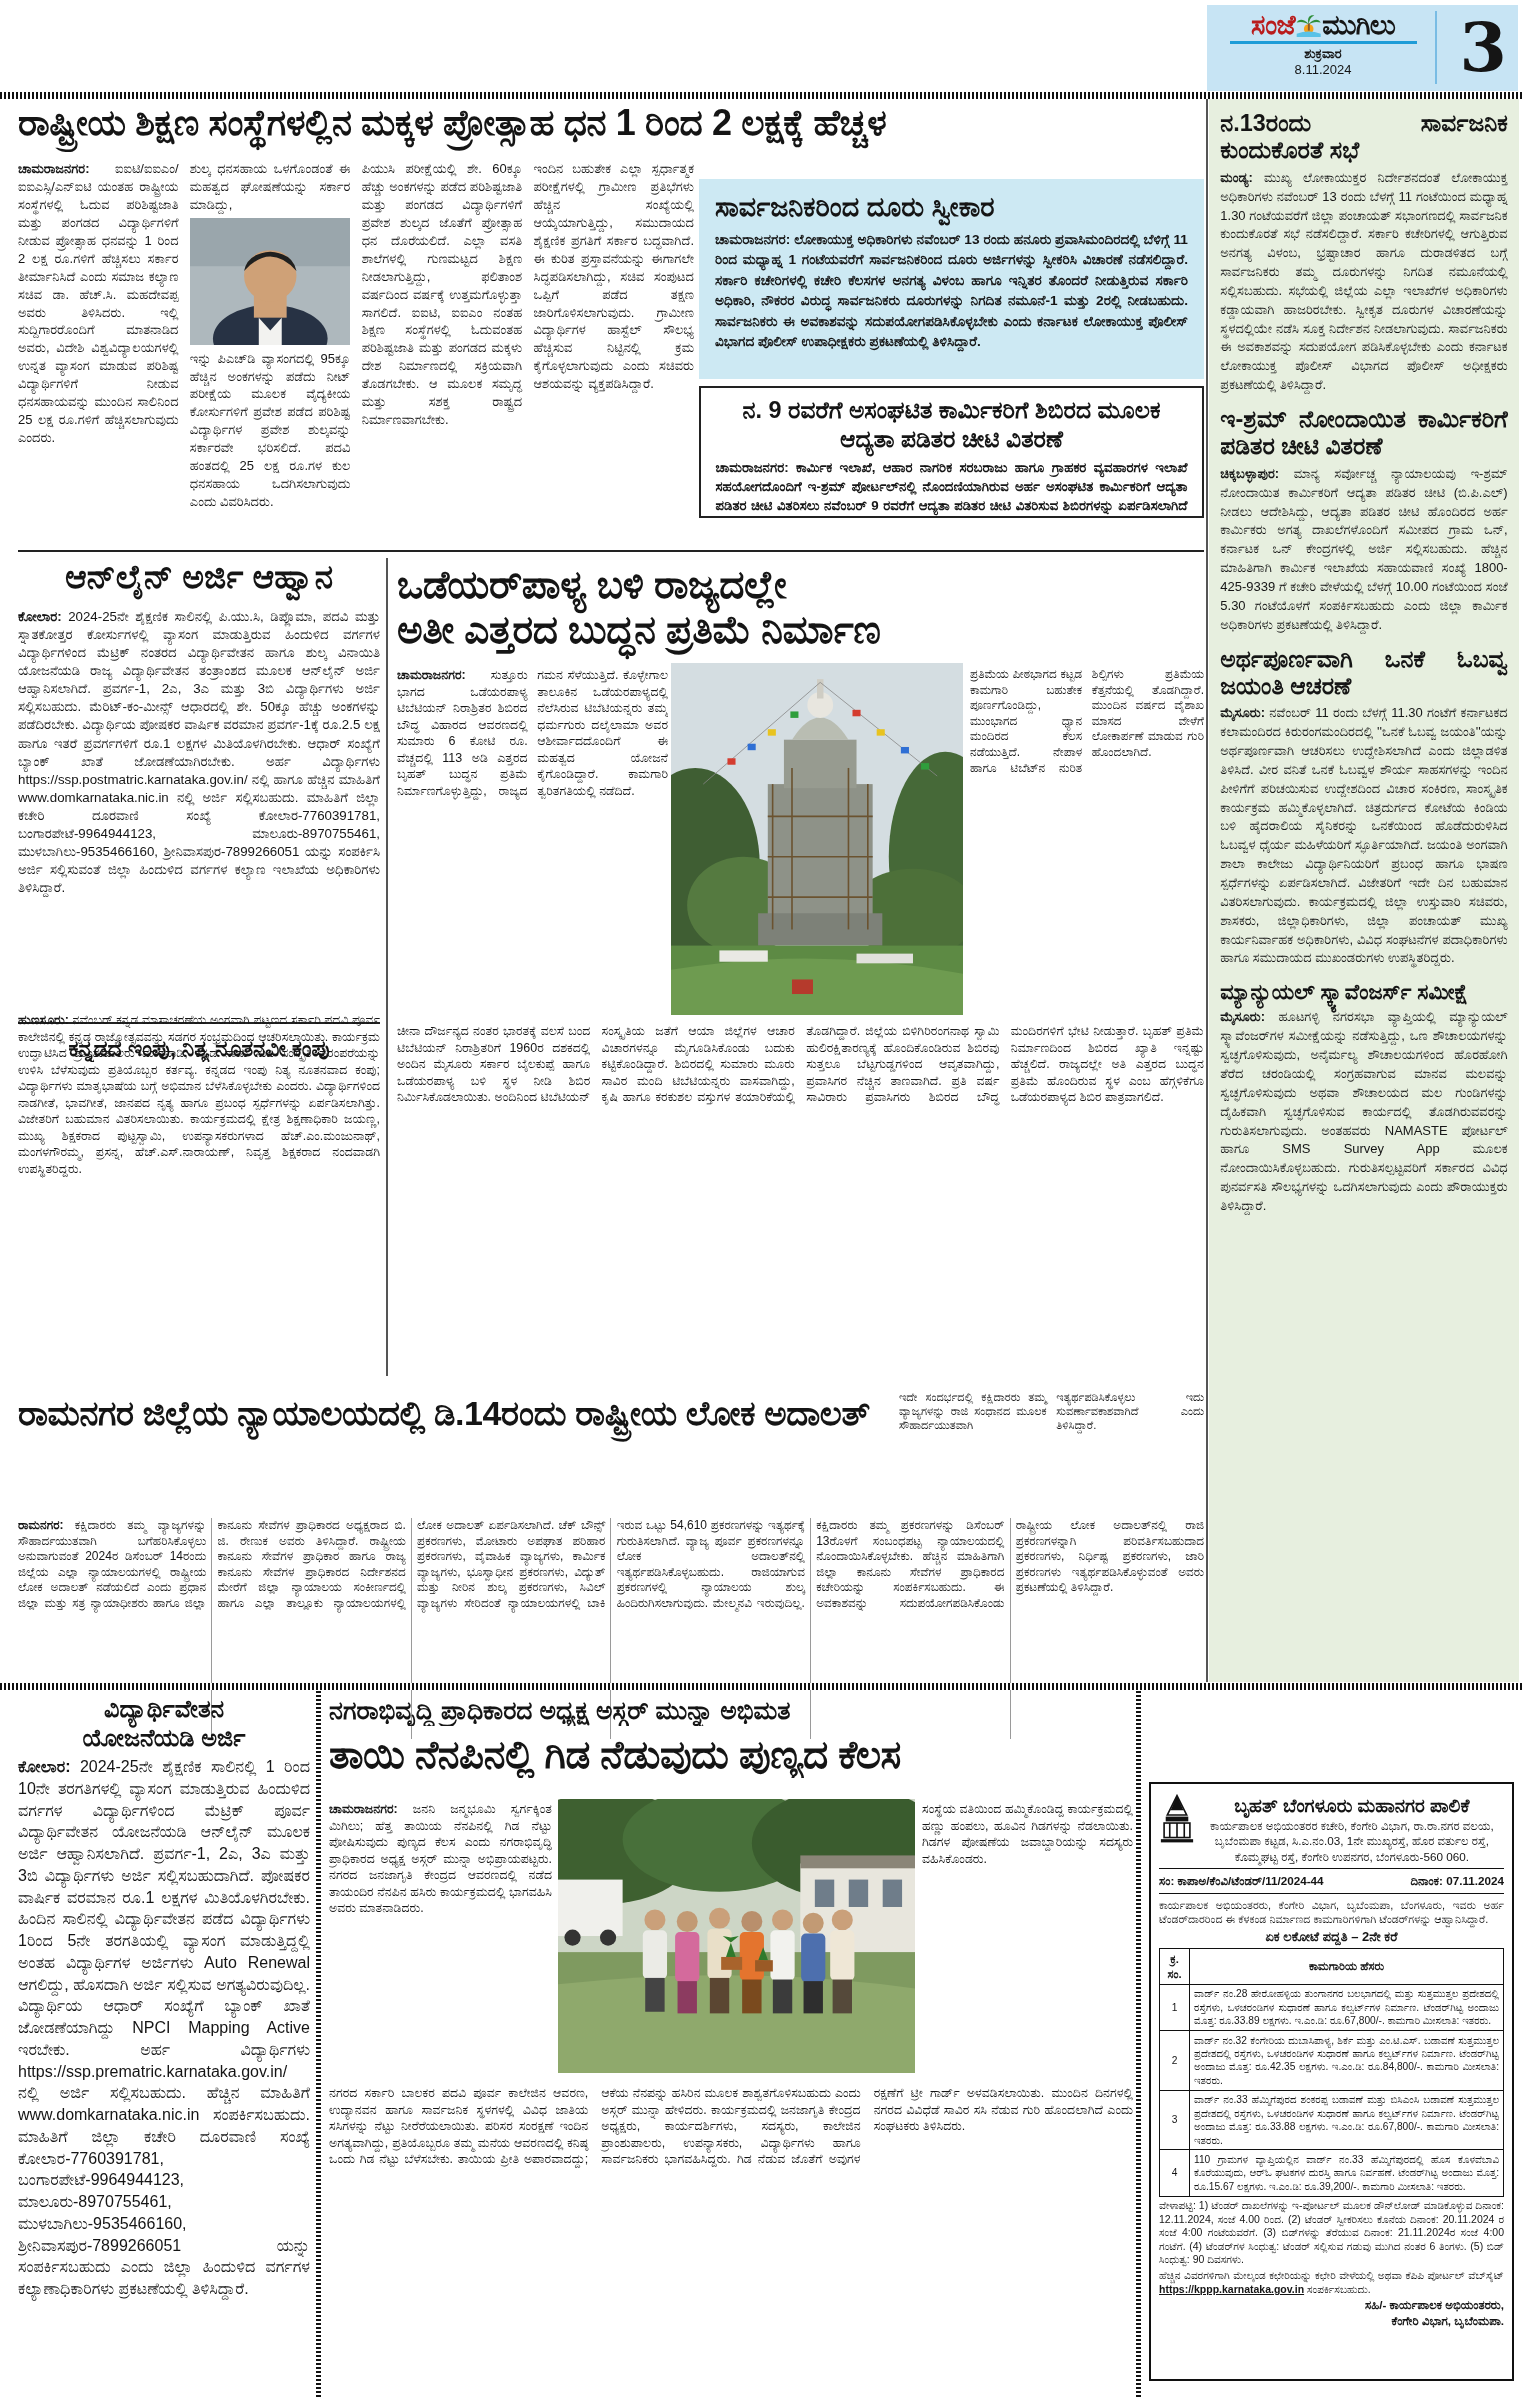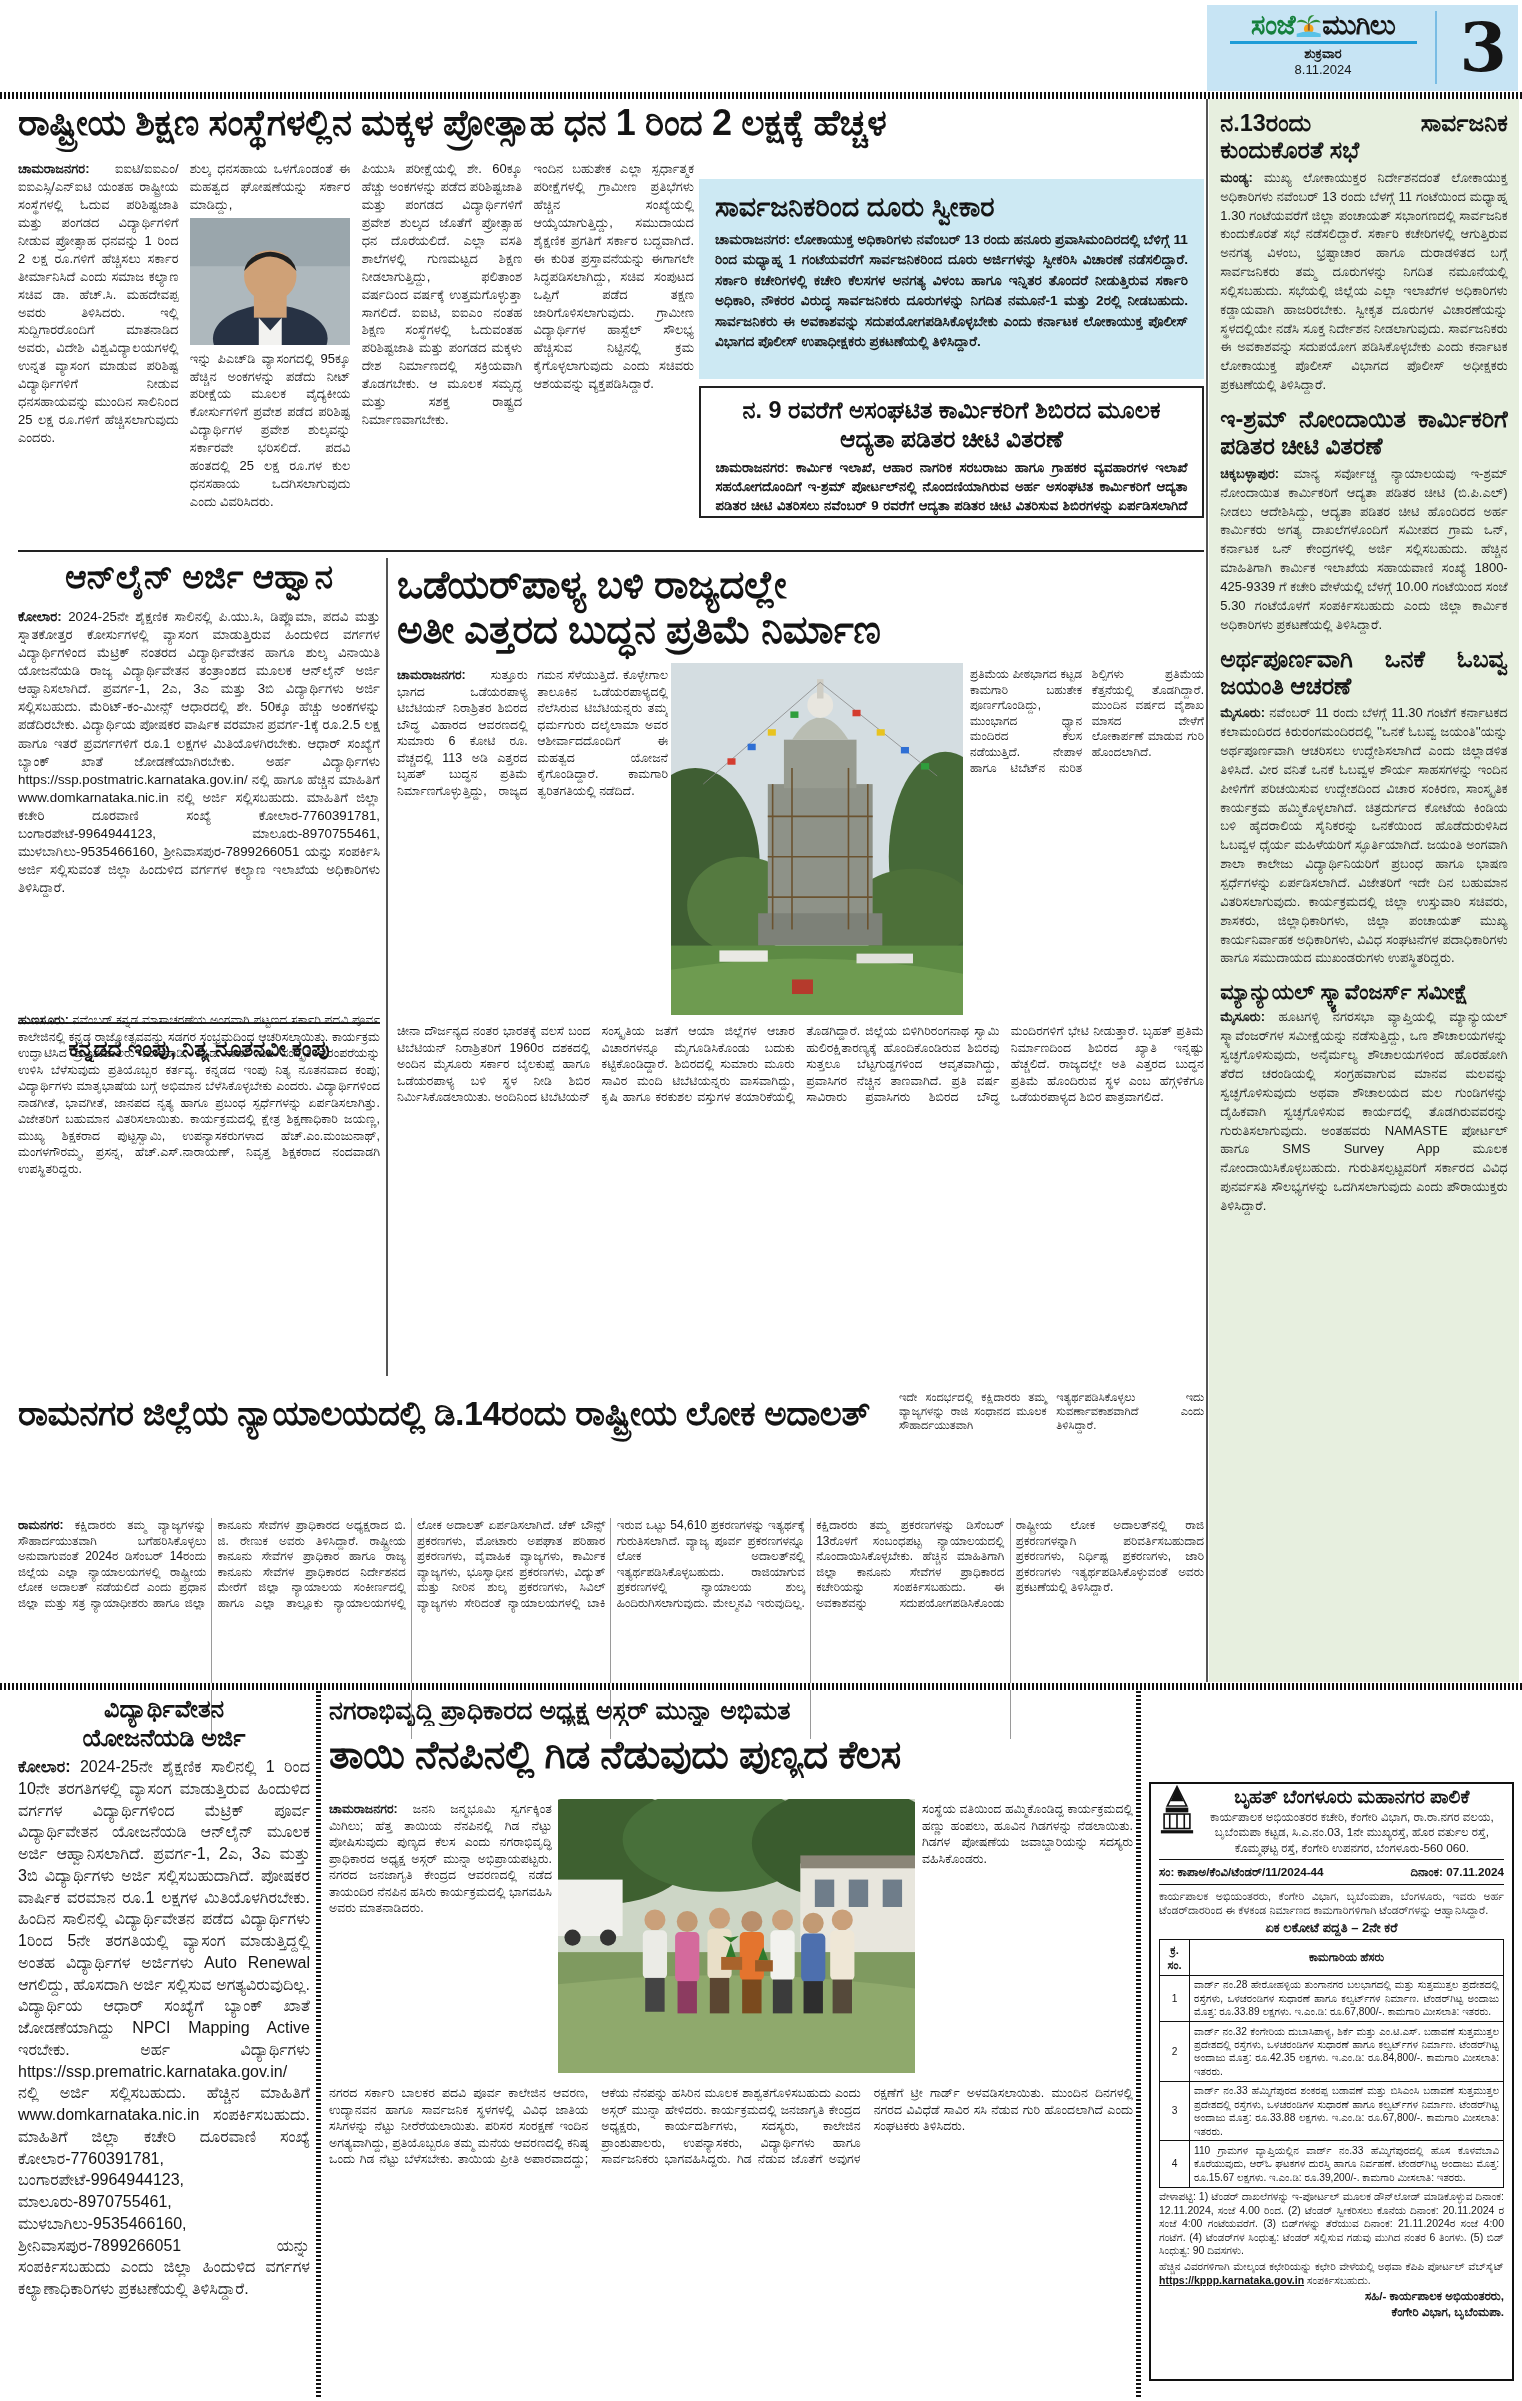--- a/index.html
+++ b/index.html
@@ -8,21 +8,21 @@
   .abs{position:absolute;}
   .jt{text-align:justify;}
   .dl{font-weight:800;}
   .clip{overflow:hidden;}
   .hatch{background:repeating-linear-gradient(90deg,#111 0 1.6px,#fff 1.6px 4px);}
   .hatchv{background:repeating-linear-gradient(0deg,#111 0 1.6px,#fff 1.6px 4px);}
   
   .masthead{left:1207px;top:4.8px;width:311px;height:86px;background:#c7e4f4;}
   .m-left{width:232px;text-align:center;padding-top:4.8px;}
   .m-logo{font-size:27px;font-weight:900;letter-spacing:-0.8px;white-space:nowrap;}
-  .m-red{color:#15803d;}
+  .m-red{color:#b91c1c;}
   .m-rule{width:187px;height:2.4px;background:#1e9cd7;margin:0.8px auto 2.4px auto;}
   .m-day{font-size:13px;font-weight:800;}
   .m-date{font-size:13px;}
   .m-sep{right:81px;top:6.5px;width:2.4px;height:73px;background:#79bce4;}
   .m-num{right:11.3px;top:0px;font-family:"DejaVu Serif","Liberation Serif",serif;font-size:68px;line-height:84px;font-weight:700;}
   
   .h-main{font-size:36px;font-weight:800;white-space:nowrap;letter-spacing:-0.4px;}
   .h-box{font-size:27px;font-weight:800;margin:0 0 6.5px 0;}
   .h-camp{font-size:23.4px;font-weight:800;line-height:1.25;text-align:center;margin:0 0 4.8px 0;}
   .h-online{font-size:33px;font-weight:800;text-align:center;}
@@ -42,21 +42,21 @@
   .whitebox .wb-body{font-size:13.3px;font-weight:600;line-height:1.4;}
   .body-md{font-size:13.3px;line-height:1.36;}
   .body-sm{font-size:12.5px;line-height:1.32;}
   .cols2{column-count:2;column-gap:9.7px;}
   .cols3{column-count:3;column-gap:13px;}
   .cols4{column-count:4;column-gap:11.3px;}
   .cols6{column-count:6;column-gap:11.3px;column-rule:0.8px solid #9a9a9a;}
   .greencol{background:#e7efdf;padding:9.7px 11.3px;font-size:13px;line-height:1.45;}
   .greencol .gb{margin-bottom:3.2px;}
   
-  .tender{border:2.4px solid #101010;background:#fff;padding:1px 8px;font-size:11.3px;line-height:1.3;}
+  .tender{border:2.4px solid #101010;background:#fff;padding:10px 8px;font-size:11.3px;line-height:1.3;}
   .t-head{display:flex;align-items:flex-start;gap:4.8px;}
   .t-org{font-size:18.6px;font-weight:800;text-align:center;}
   .t-addr{font-size:11.7px;text-align:center;line-height:1.3;}
   .t-rule{height:1.6px;background:#101010;margin:4px 0;}
   .t-ref{display:flex;justify-content:space-between;font-weight:800;font-size:11.7px;}
   .t-bar{background:#000;color:#fff;text-align:center;padding:4px 3.2px;margin:4px 0;}
   .t-bar1{font-size:17px;font-weight:800;}
   .t-bar2{font-size:11.3px;}
   .t-scheme{text-align:center;font-weight:800;font-size:13px;margin:2.4px 0;}
   table.t-tab{border-collapse:collapse;width:100%;margin:2.4px 0;}

